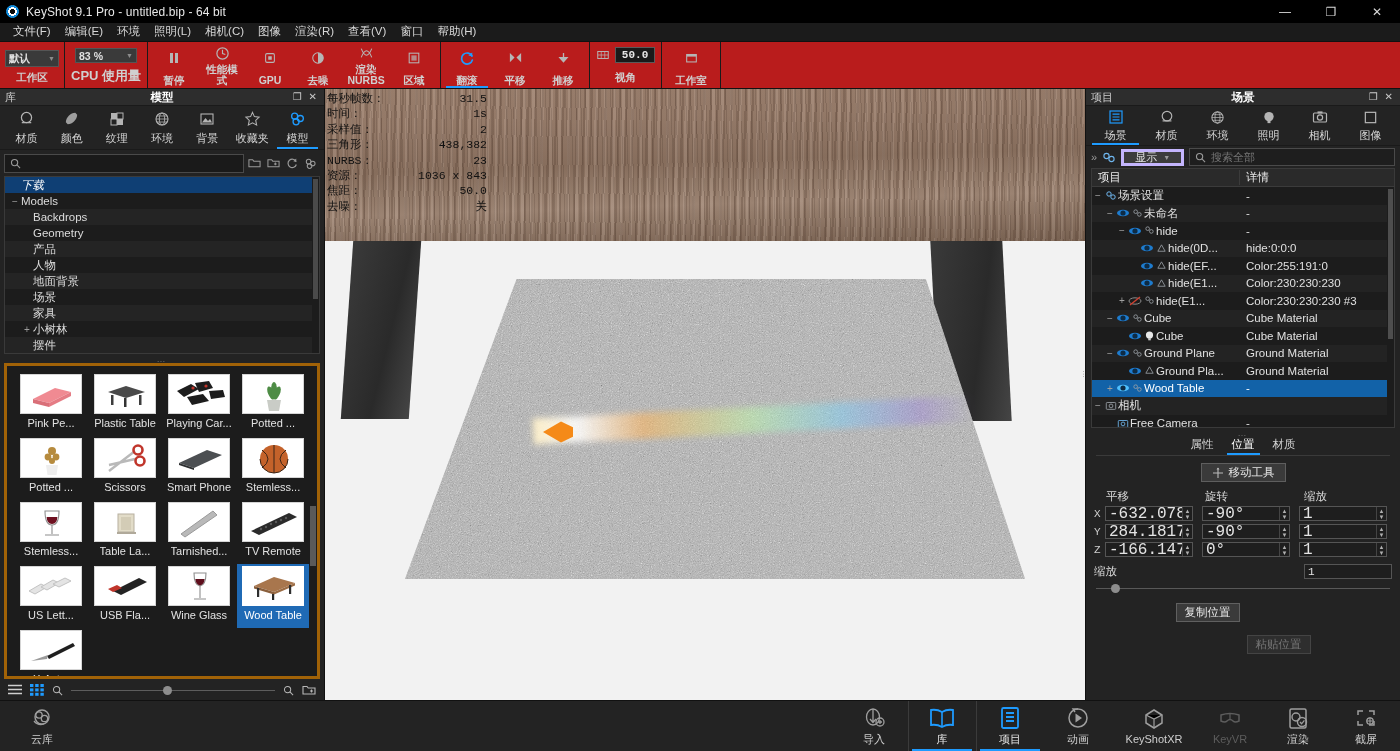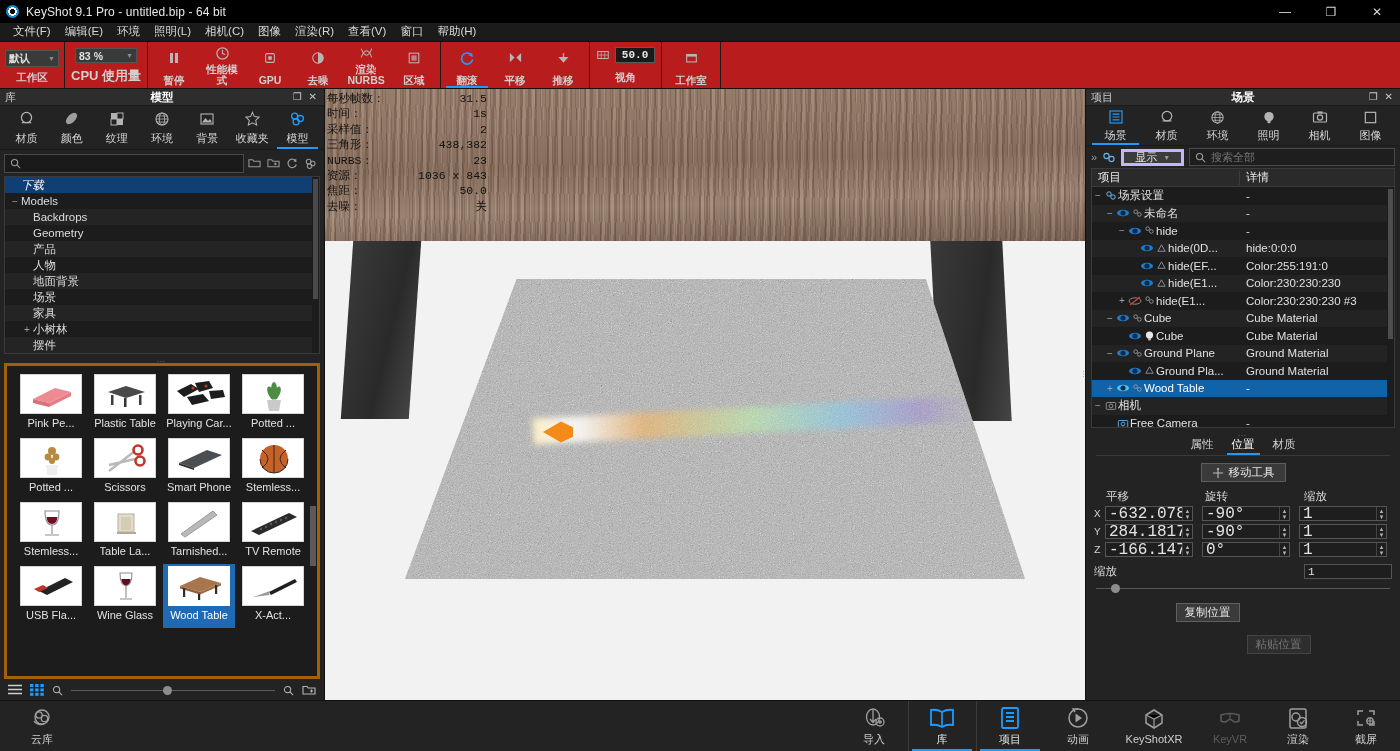--- a/index.html
+++ b/index.html
@@ -900,20 +900,33 @@
                     <circle cx="28" cy="21" r="1.2"></circle>
                     <circle cx="33" cy="19" r="1.2"></circle>
                     <circle cx="38" cy="17" r="1.2"></circle>
                     <circle cx="43" cy="15" r="1.2"></circle>
                   </g>
                 </svg>
             </div>
             <div class="cap">TV Remote</div>
           </div>
 
+          <div class="gcell">
+            <div class="thumb">
+              <svg width="62" height="40" viewBox="0 0 62 40">
+                  <rect width="62" height="40" fill="#fff"></rect>
+                  <g fill="#e4e4e4" stroke="#c3c3c3">
+                    <path d="M8 24 L20 17 L26 20 L14 27 Z"></path>
+                    <path d="M20 20 L32 13 L38 16 L26 23 Z"></path>
+                    <path d="M32 17 L44 11 L50 14 L38 20 Z"></path>
+                  </g>
+                </svg>
+            </div>
+            <div class="cap">US Lett...</div>
+          </div>
           <div class="gcell">
             <div class="thumb">
               <svg width="62" height="40" viewBox="0 0 62 40">
                   <rect width="62" height="40" fill="#fff"></rect>
                   <path d="M18 24 L44 11 L52 15 L26 28 Z" fill="#232323"></path>
                   <path d="M13 22 L22 18 L27 21 L18 25 Z" fill="#c0352b"></path>
                 </svg>
             </div>
             <div class="cap">USB Fla...</div>
           </div>

